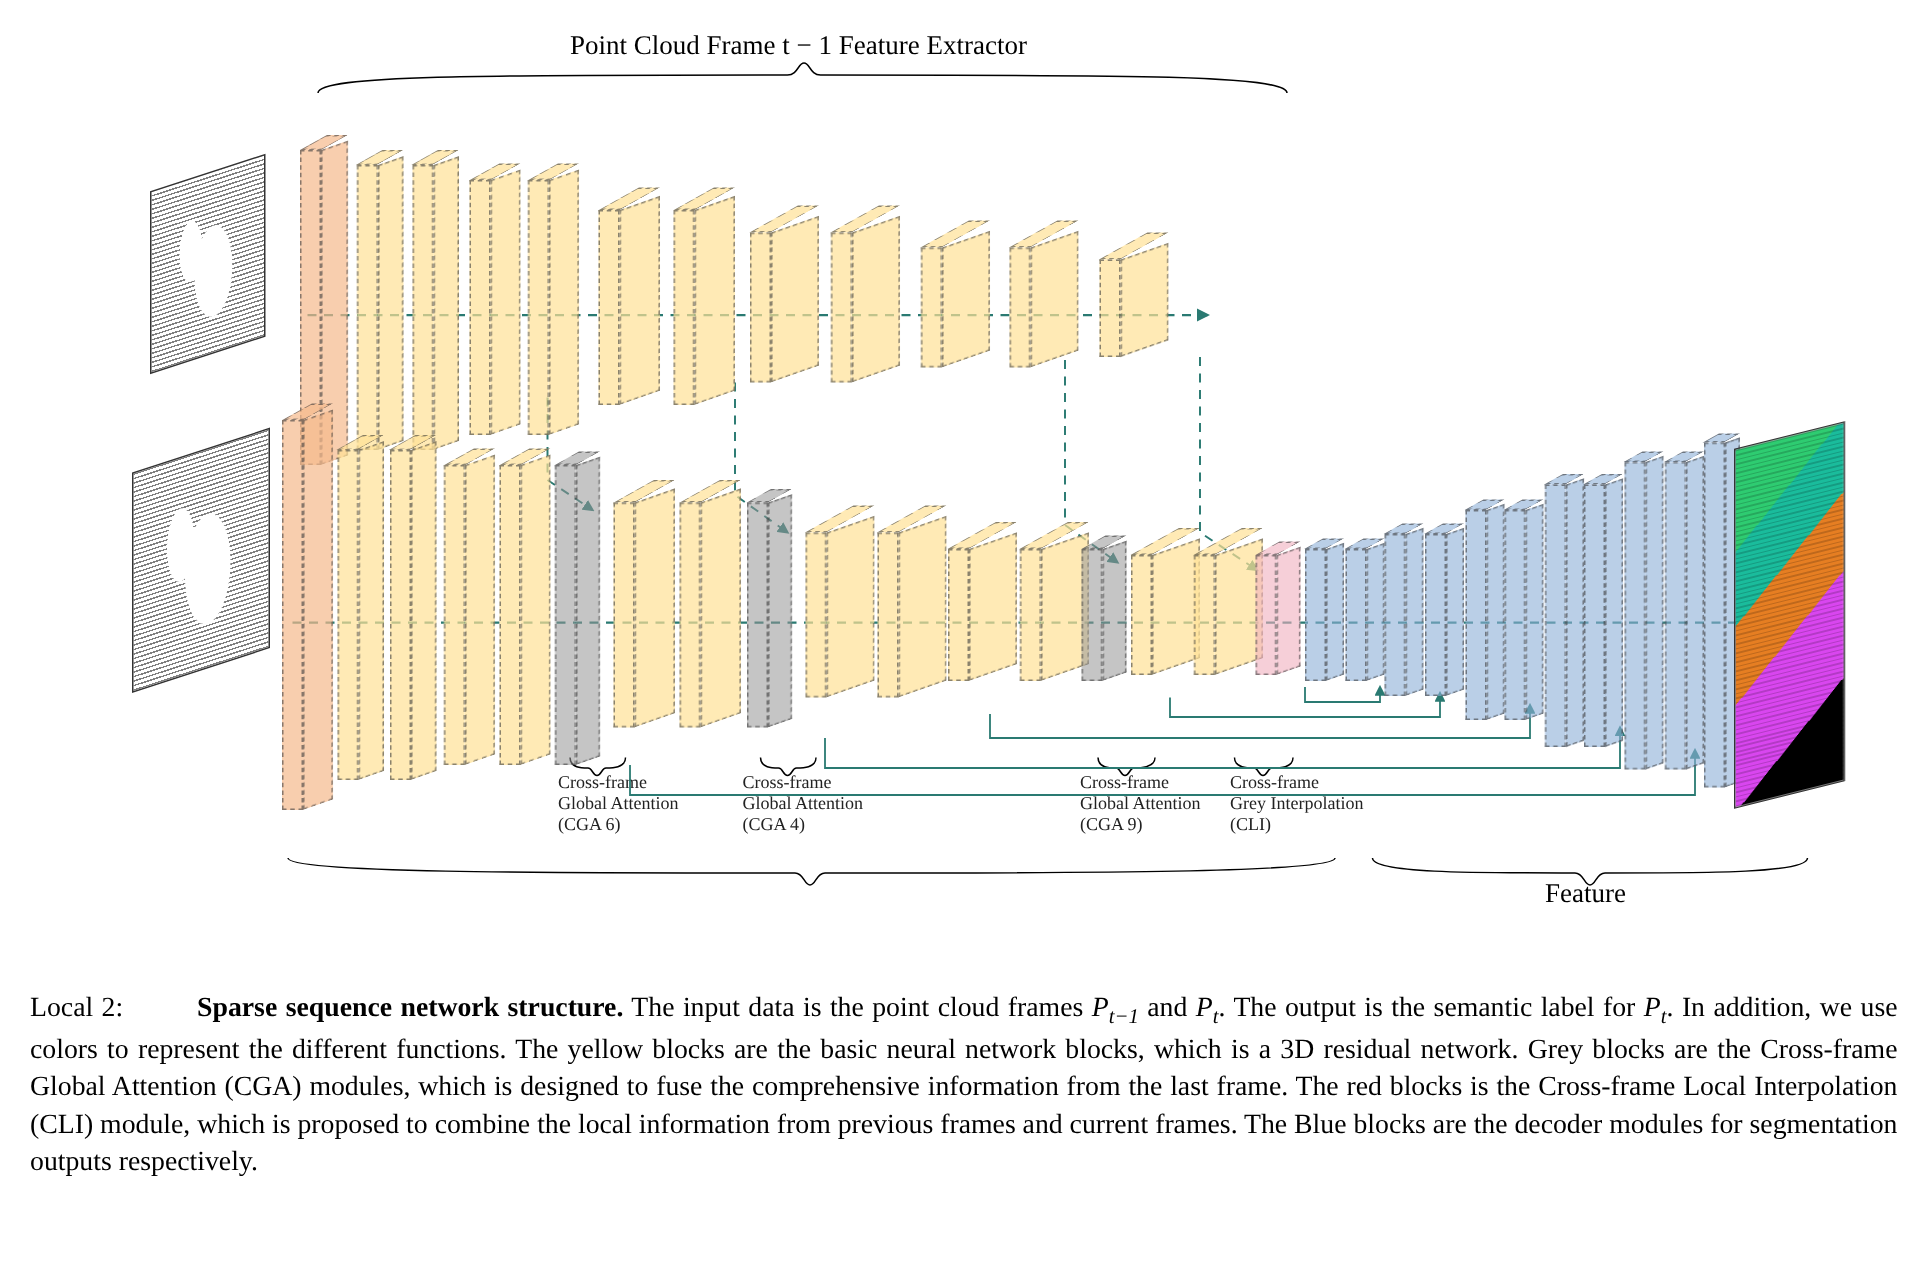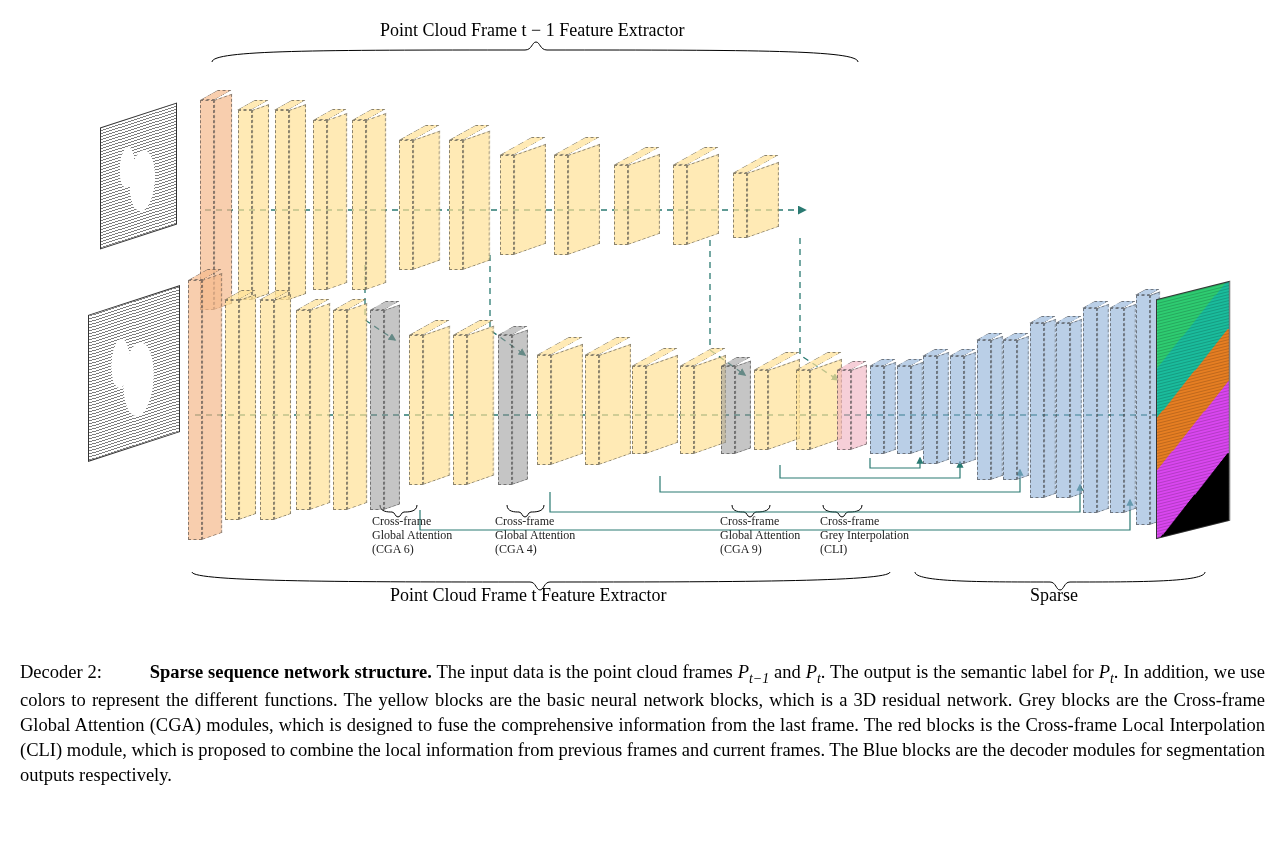--- a/index.html
+++ b/index.html
@@ -105,22 +105,21 @@
         <div class="mask"></div>
     </div>
 
     <div class="patch" style="left:68px; top:280px; width:90px; height:145px; transform:skewY(-18deg);">
       <div class="stripes"></div>
         <div class="mask"></div>
     </div>
 
     <div class="top-label" style="left:360px; top:0px;">Point Cloud Frame t − 1 Feature Extractor</div>
 
-    <div class="bottom-label" style="left:370px; top:565px;">Point Cloud Frame t Feature Extractor</div>
-    <div class="bottom-label" style="left:1010px; top:565px;">Sparse</div>
+    <div class="bottom-label" style="left:1010px; top:565px;">Feature</div>
 
     <div class="mini-label" style="left:352px; top:495px;">
       <div>Cross-frame</div>
         <div>Global Attention</div>
         <div>(CGA 6)</div>
     </div>
     <div class="mini-label" style="left:475px; top:495px;">
       <div>Cross-frame</div>
         <div>Global Attention</div>
         <div>(CGA 4)</div>
@@ -369,20 +368,20 @@
         <div class="side" style="width: 10px; height: 230px; left: 14px; top: 0px; transform: skewY(-19.29deg);"></div>
         <div class="top" style="width: 14px; height: 5.6px; left: 0px; top: -5.6px; transform: skewX(-60.7512deg);"></div>
       </div>
       <div class="patch" style="left: 1135.7px; top: 270px; width: 72px; height: 238px; transform: skewY(-14deg);">
         <div class="output-color"></div>
         <div class="stripes" style="opacity: 0.35;"></div>
       </div>
     </div>
 
   <div class="caption">
-    <span class="lead">Decoder 2:</span>
+    <span class="lead">Local 2:</span>
     <strong>&nbsp;<span>Sparse sequence network structure.</span></strong>
     <span>
       The input data is the point cloud frames <em class="math">P<sub>t−1</sub></em> and <em class="math">P<sub>t</sub></em>. The output is the semantic label for <em class="math">P<sub>t</sub></em>. In addition, we use colors to represent the different functions. The yellow blocks are the basic neural network blocks, which is a 3D residual network. Grey blocks are the Cross-frame Global Attention (CGA) modules, which is designed to fuse the comprehensive information from the last frame. The red blocks is the Cross-frame Local Interpolation (CLI) module, which is proposed to combine the local information from previous frames and current frames. The Blue blocks are the decoder modules for segmentation outputs respectively.
     </span>
   </div>
 
 </div>
 
 </body></html>

